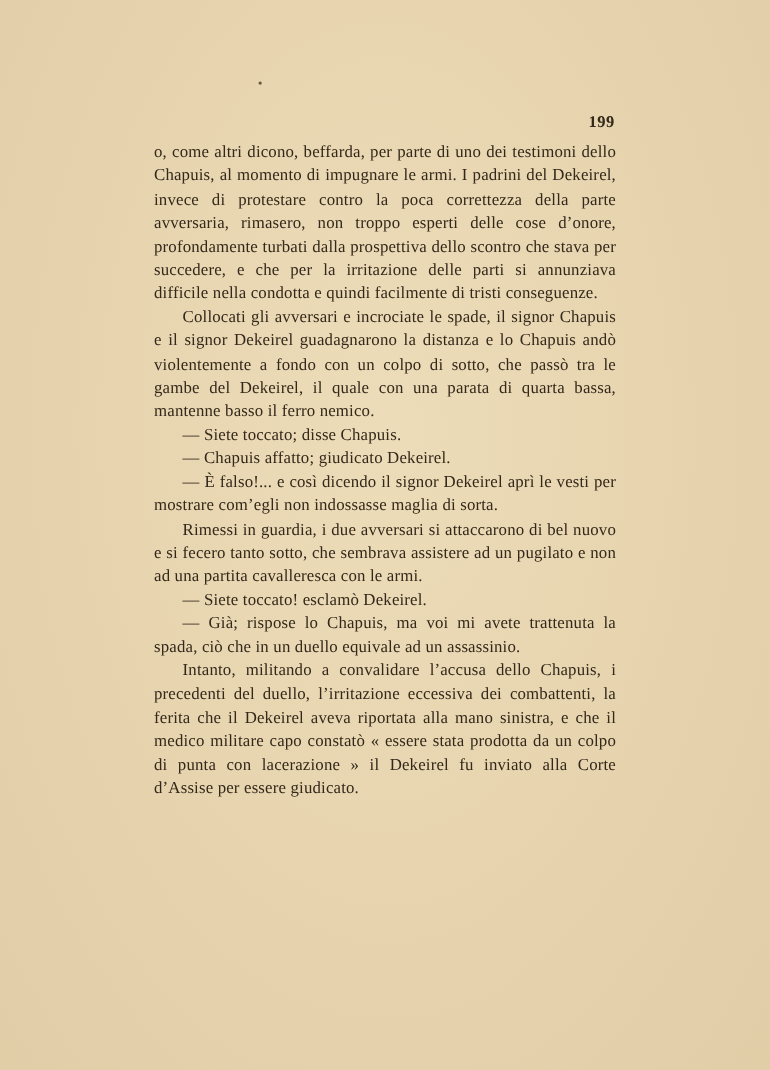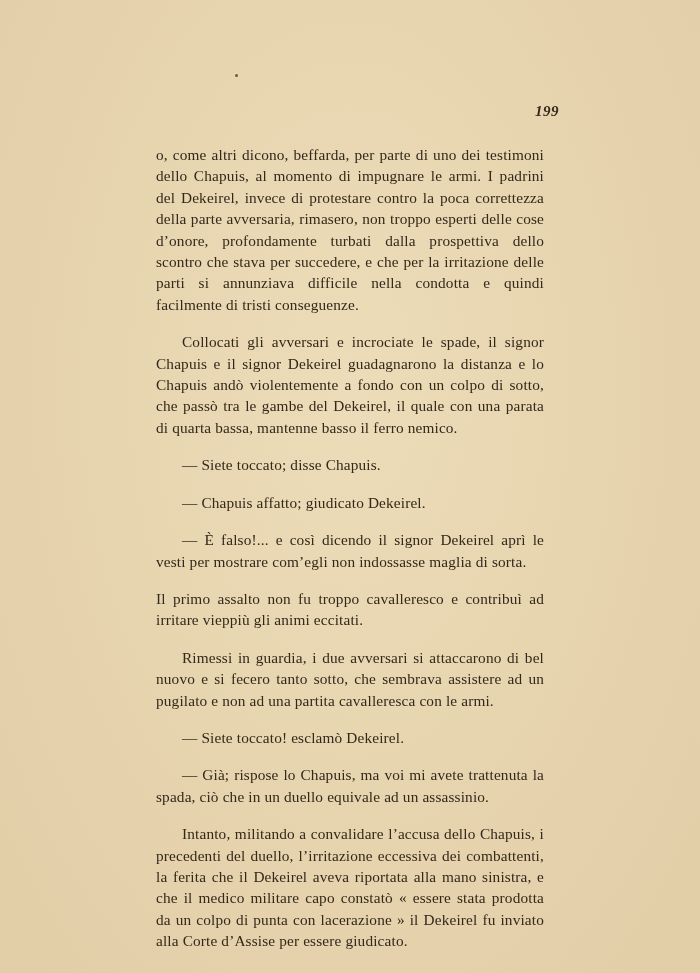--- a/index.html
+++ b/index.html
@@ -20,35 +20,34 @@
     background-image: radial-gradient(ellipse at 50% 40%, rgba(255,250,230,0.15), rgba(120,90,40,0.08));
   }
   .page-number {
     position: absolute;
     top: 103px;
     right: 141px;
     font-size: 15px;
     font-weight: bold;
     letter-spacing: 0.5px;
     color: #33281a;
-    font-style: italic;
   }
   .text-block {
     position: absolute;
     left: 140px;
     top: 128px;
     width: 420px;
     color: #33281a;
     font-size: 15.3px;
     line-height: 21.4px;
     text-align: justify;
     letter-spacing: 0.15px;
   }
   .para {
-    margin: 16px;
+    margin: 0;
     padding: 0;
   }
   .para.indent {
     text-indent: 1.7em;
   }
   .it {
   }
   .ink-speck {
     position: absolute;
     left: 235px;
@@ -65,19 +64,18 @@
 
 <div class="page" style="background-color: rgb(234, 215, 177);">
   <div class="ink-speck"></div>
   <div class="page-number" style="color: rgb(51, 40, 26);">199</div>
   <div class="text-block" style="color: rgb(51, 40, 26);">
       <p class="para"><span>o, come altri dicono, beffarda, per parte di uno dei testimoni dello Chapuis, al momento di impugnare le armi. I padrini del Dekeirel, invece di protestare contro la poca correttezza della parte avversaria, rimasero, non troppo esperti delle cose d’onore, profondamente turbati dalla prospettiva dello scontro che stava per succedere, e che per la irritazione delle parti si annunziava difficile nella condotta e quindi facilmente di tristi conseguenze.</span></p>
       <p class="para indent"><span>Collocati gli avversari e incrociate le spade, il signor Chapuis e il signor Dekeirel guadagnarono la distanza e lo Chapuis andò violentemente a fondo con un </span><span class="it">colpo di sotto</span><span>, che passò tra le gambe del Dekeirel, il quale con una parata di </span><span class="it">quarta bassa</span><span>, mantenne basso il ferro nemico.</span></p>
       <p class="para indent"><span>— </span><span class="it">Siete toccato;</span><span> disse Chapuis.</span></p>
       <p class="para indent"><span>— </span><span class="it">Chapuis affatto;</span><span> giudicato Dekeirel.</span></p>
       <p class="para indent"><span>— </span><span class="it">È falso!...</span><span> e così dicendo il signor Dekeirel aprì le vesti per mostrare com’egli non indossasse maglia di sorta.</span></p>
-      <p class="para"><span>Il primo assalto non fu troppo cavalleresco e contribuì ad irritare vieppiù gli animi eccitati.</span></p>
       <p class="para indent"><span>Rimessi in guardia, i due avversari si attaccarono di bel nuovo e si fecero tanto sotto, che sembrava assistere ad un pugilato e non ad una partita cavalleresca con le armi.</span></p>
       <p class="para indent"><span>— </span><span class="it">Siete toccato!</span><span> esclamò Dekeirel.</span></p>
       <p class="para indent"><span>— </span><span class="it">Già;</span><span> rispose lo Chapuis, </span><span class="it">ma voi mi avete trattenuta la spada, ciò che in un duello equivale ad un assassinio.</span></p>
       <p class="para indent"><span>Intanto, militando a convalidare l’accusa dello Chapuis, i precedenti del duello, l’irritazione eccessiva dei combattenti, la ferita che il Dekeirel aveva riportata alla mano sinistra, e che il medico militare capo constatò « essere stata prodotta da un colpo di punta con lacerazione » il Dekeirel fu inviato alla Corte d’Assise per essere giudicato.</span></p>
     </div>
 </div>
 
 </body></html>

